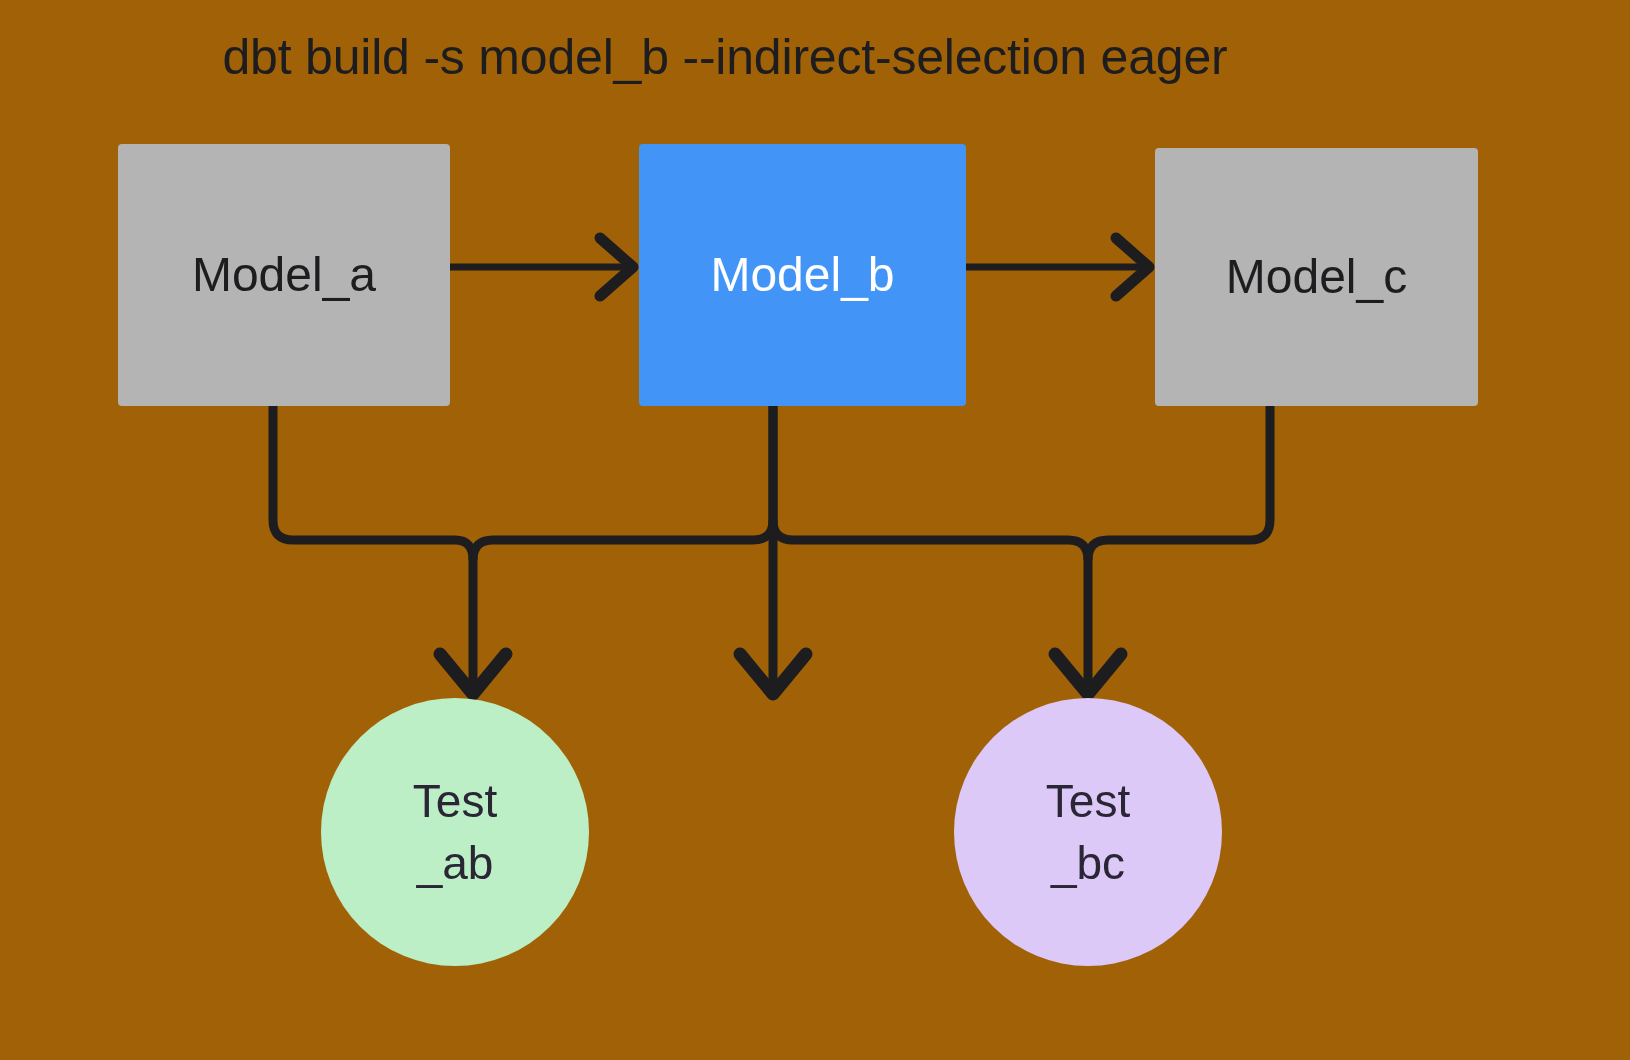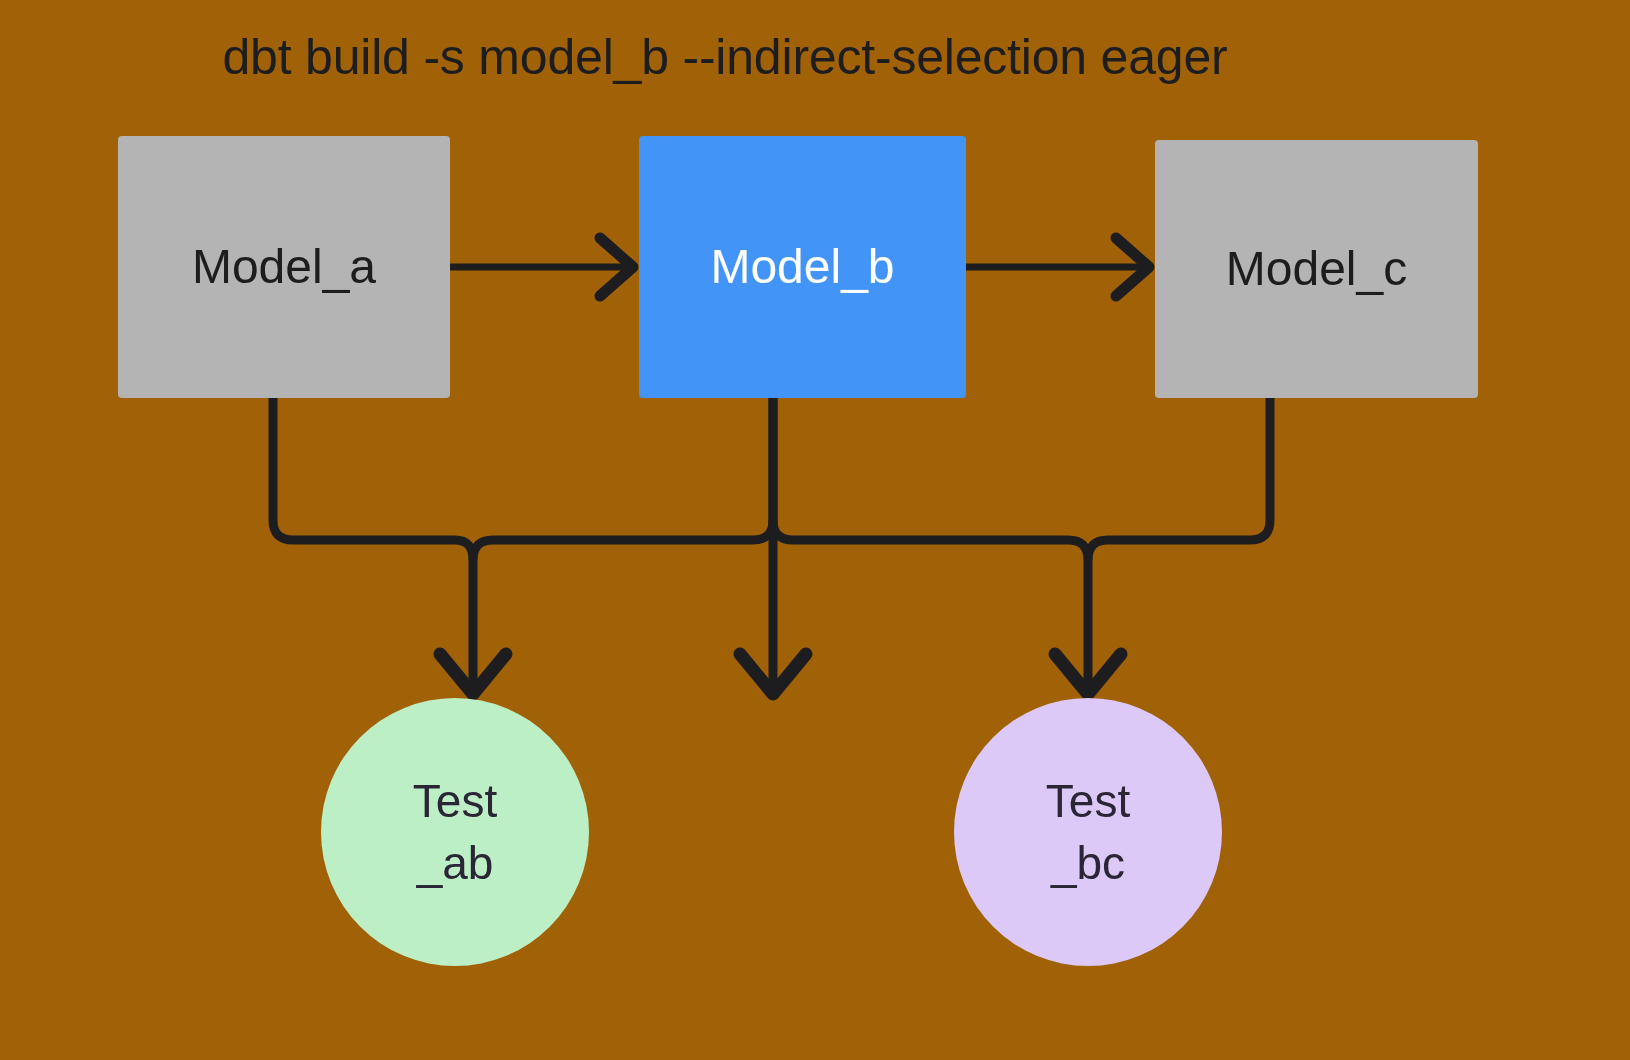--- a/index.html
+++ b/index.html
@@ -32,20 +32,21 @@
   }
   .node-box {
     position: absolute;
     border-radius: 4px;
     display: flex;
     align-items: center;
     justify-content: center;
     font-size: 48px;
     line-height: 1.1;
     text-align: center;
+    margin-top: 8px;
   }
   .node-circle {
     position: absolute;
     border-radius: 50%;
     display: flex;
     flex-direction: column;
     align-items: center;
     justify-content: center;
     font-size: 46px;
     line-height: 1.35;

